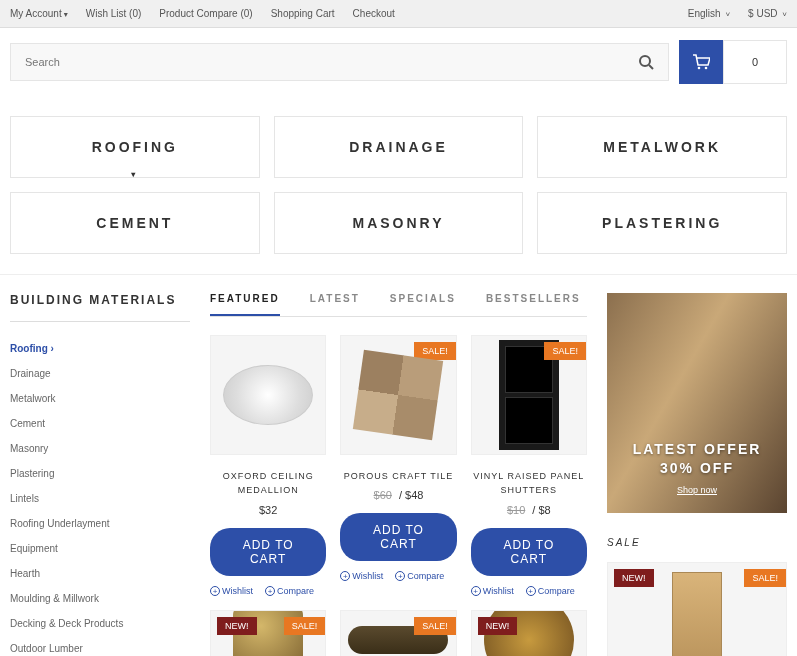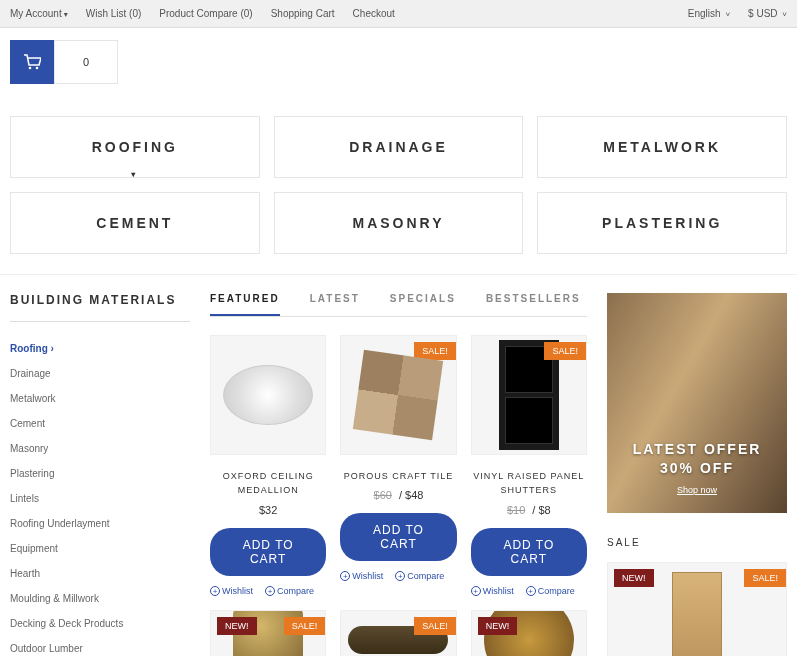--- a/index.html
+++ b/index.html
@@ -49,21 +49,21 @@
 .cur-price { font-weight:normal; }
 .add-btn { margin-top:12px; background:#2d4fa8; color:#fff; border:none; padding:10px 18px; border-radius:20px; font-size:12px; letter-spacing:1px; cursor:pointer; }
 .actions { margin-top:10px; display:flex; gap:12px; justify-content:flex-start; font-size:9px; color:#2d4fa8; }
 .actions span { cursor:pointer; }
 .plus-circ { display:inline-block; width:10px;height:10px; border:1px solid #2d4fa8; border-radius:50%; text-align:center; line-height:9px; font-size:8px; margin-right:2px; }
 
 .rside { width:180px; flex-shrink:0; }
 .offer-box { width:100%; height:220px; background:linear-gradient(120deg,#8b6f4e,#c9a878 40%,#5a4430); position:relative; display:flex; flex-direction:column; justify-content:flex-end; align-items:center; color:#fff; padding-bottom:18px; }
 .offer-big { font-size:14px; font-weight:bold; letter-spacing:2px; text-align:center; line-height:1.4; text-shadow:0 1px 3px rgba(0,0,0,.5); }
 .shop-now { font-size:9px; margin-top:6px; cursor:pointer; text-decoration:underline; }
-.sale-title { font-size:10px; letter-spacing:2px; margin-top:24px; margin-bottom:14px; }
+.sale-title { font-size:10px; letter-spacing:2px; margin-top:24px; margin-bottom:14px;font-style:italic; }
 .sale-prod { width:100%; height:120px; background:#f5f5f5; border:1px solid #eee; position:relative; overflow:hidden; display:flex; align-items:center; justify-content:center; }
 
 
 .medallion { width:90px;height:60px; border-radius:50%; background:radial-gradient(circle,#fff 0%,#ddd 60%,#ccc 100%); border:1px solid #ccc; }
 .tiles { width:80px;height:80px; background:conic-gradient(#b99d7a 0 25%,#a88c6a 0 50%,#c7ad8a 0 75%,#9c8060 0); transform:rotate(8deg); }
 .shutter { width:60px;height:110px; background:#1a1a1a; display:grid; grid-template-rows:1fr 1fr; gap:4px; padding:6px; }
 .shutter div { background:#000; border:1px solid #333; }
 .brass { width:70px;height:70px; background:radial-gradient(circle at 40% 30%,#d4b76a,#7a5f2e); border-radius:10px; }
 .handle { width:100px;height:28px; background:linear-gradient(#5a4a2e,#3a2e18); border-radius:14px; }
 .round-med { width:90px;height:90px; border-radius:50%; background:radial-gradient(circle,#c79a3e,#6b4a1e); }
@@ -81,20 +81,29 @@
     <a>Shopping Cart</a>
     <a>Checkout</a>
   </div>
   <div class="topbar-right">
     <a><span>English</span> <span class="caret">˅</span></a>
     <a><span>$ USD</span> <span class="caret">˅</span></a>
   </div>
 </div>
 
 <div class="header">
+  <div class="search-wrap">
+    <input class="search-input" placeholder="Search" style="">
+    <button class="search-btn">
+      <svg width="16" height="16" viewBox="0 0 16 16">
+          <circle cx="7" cy="7" r="5" fill="none" stroke="#555" stroke-width="2"></circle>
+          <line x1="11" y1="11" x2="15" y2="15" stroke="#555" stroke-width="2"></line>
+        </svg>
+    </button>
+  </div>
   <div class="cart-grp">
     <button class="cart-icon-btn">
       <svg width="18" height="16" viewBox="0 0 18 16">
           <polyline points="1,1 4,1 6,11 16,11 18,4 5,4" fill="none" stroke="#fff" stroke-width="1.5"></polyline>
           <circle cx="7" cy="14" r="1.3" fill="#fff"></circle>
           <circle cx="14" cy="14" r="1.3" fill="#fff"></circle>
         </svg>
     </button>
     <div class="cart-count">0</div>
   </div>

